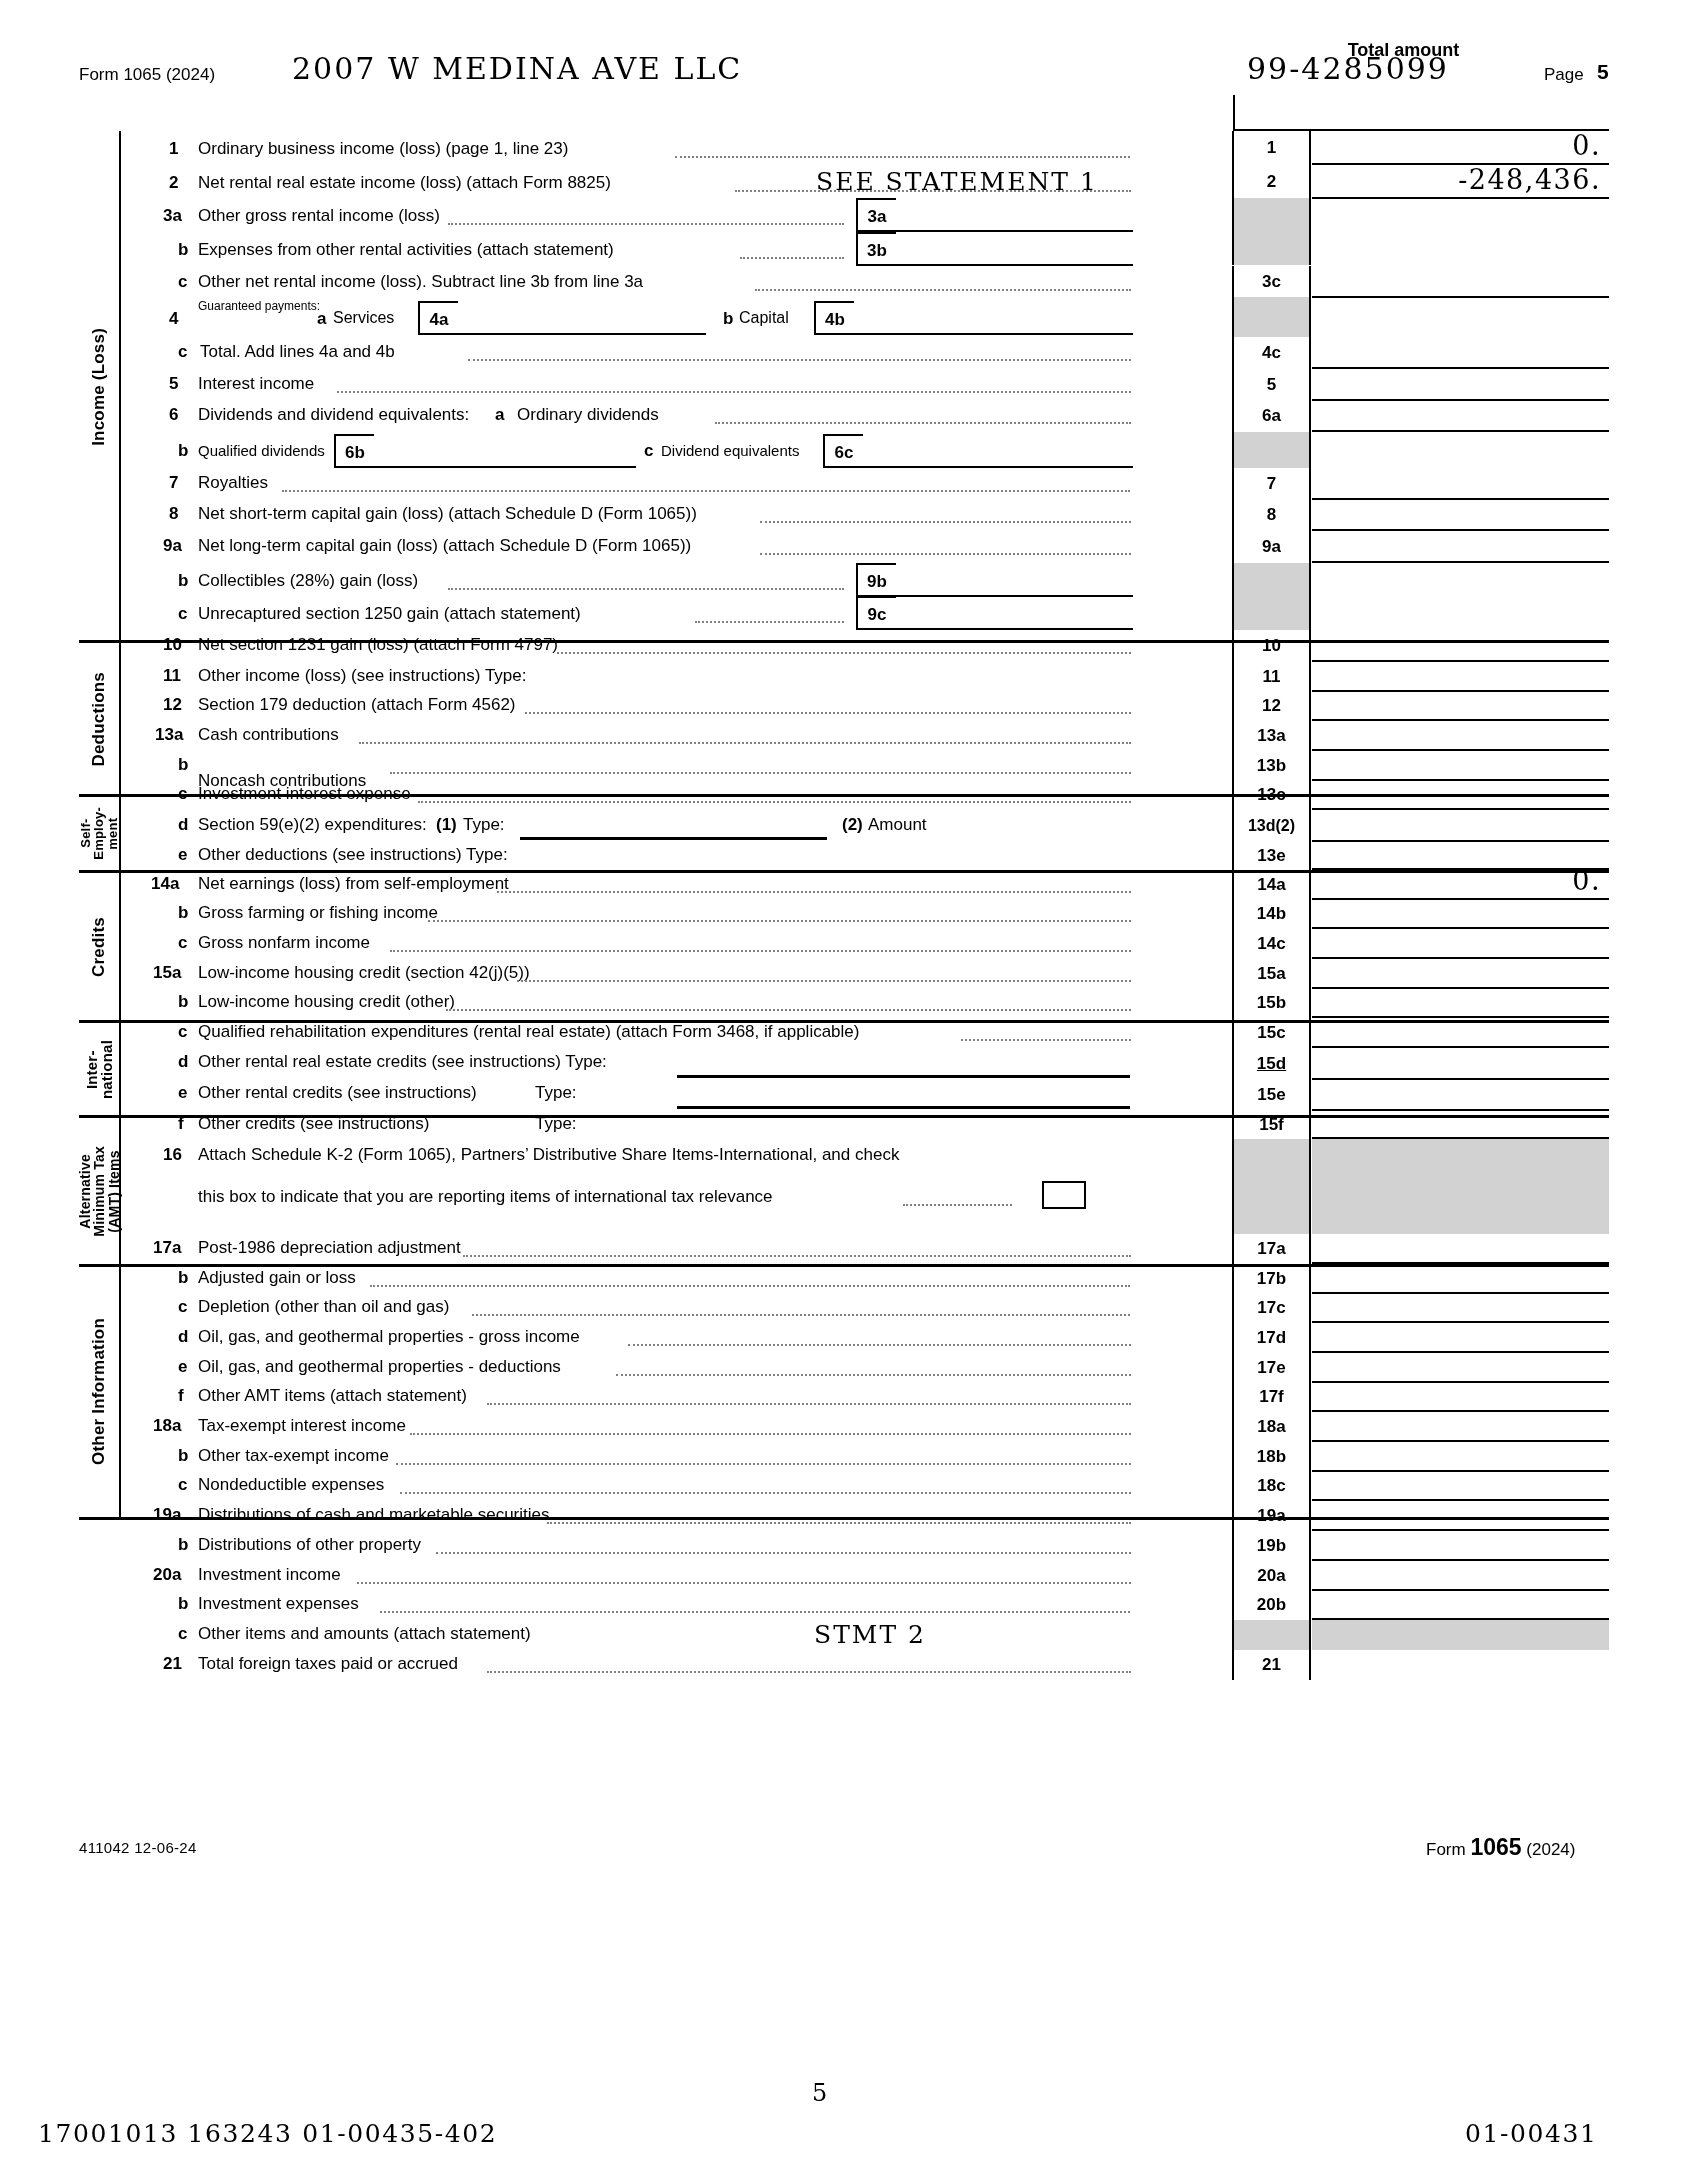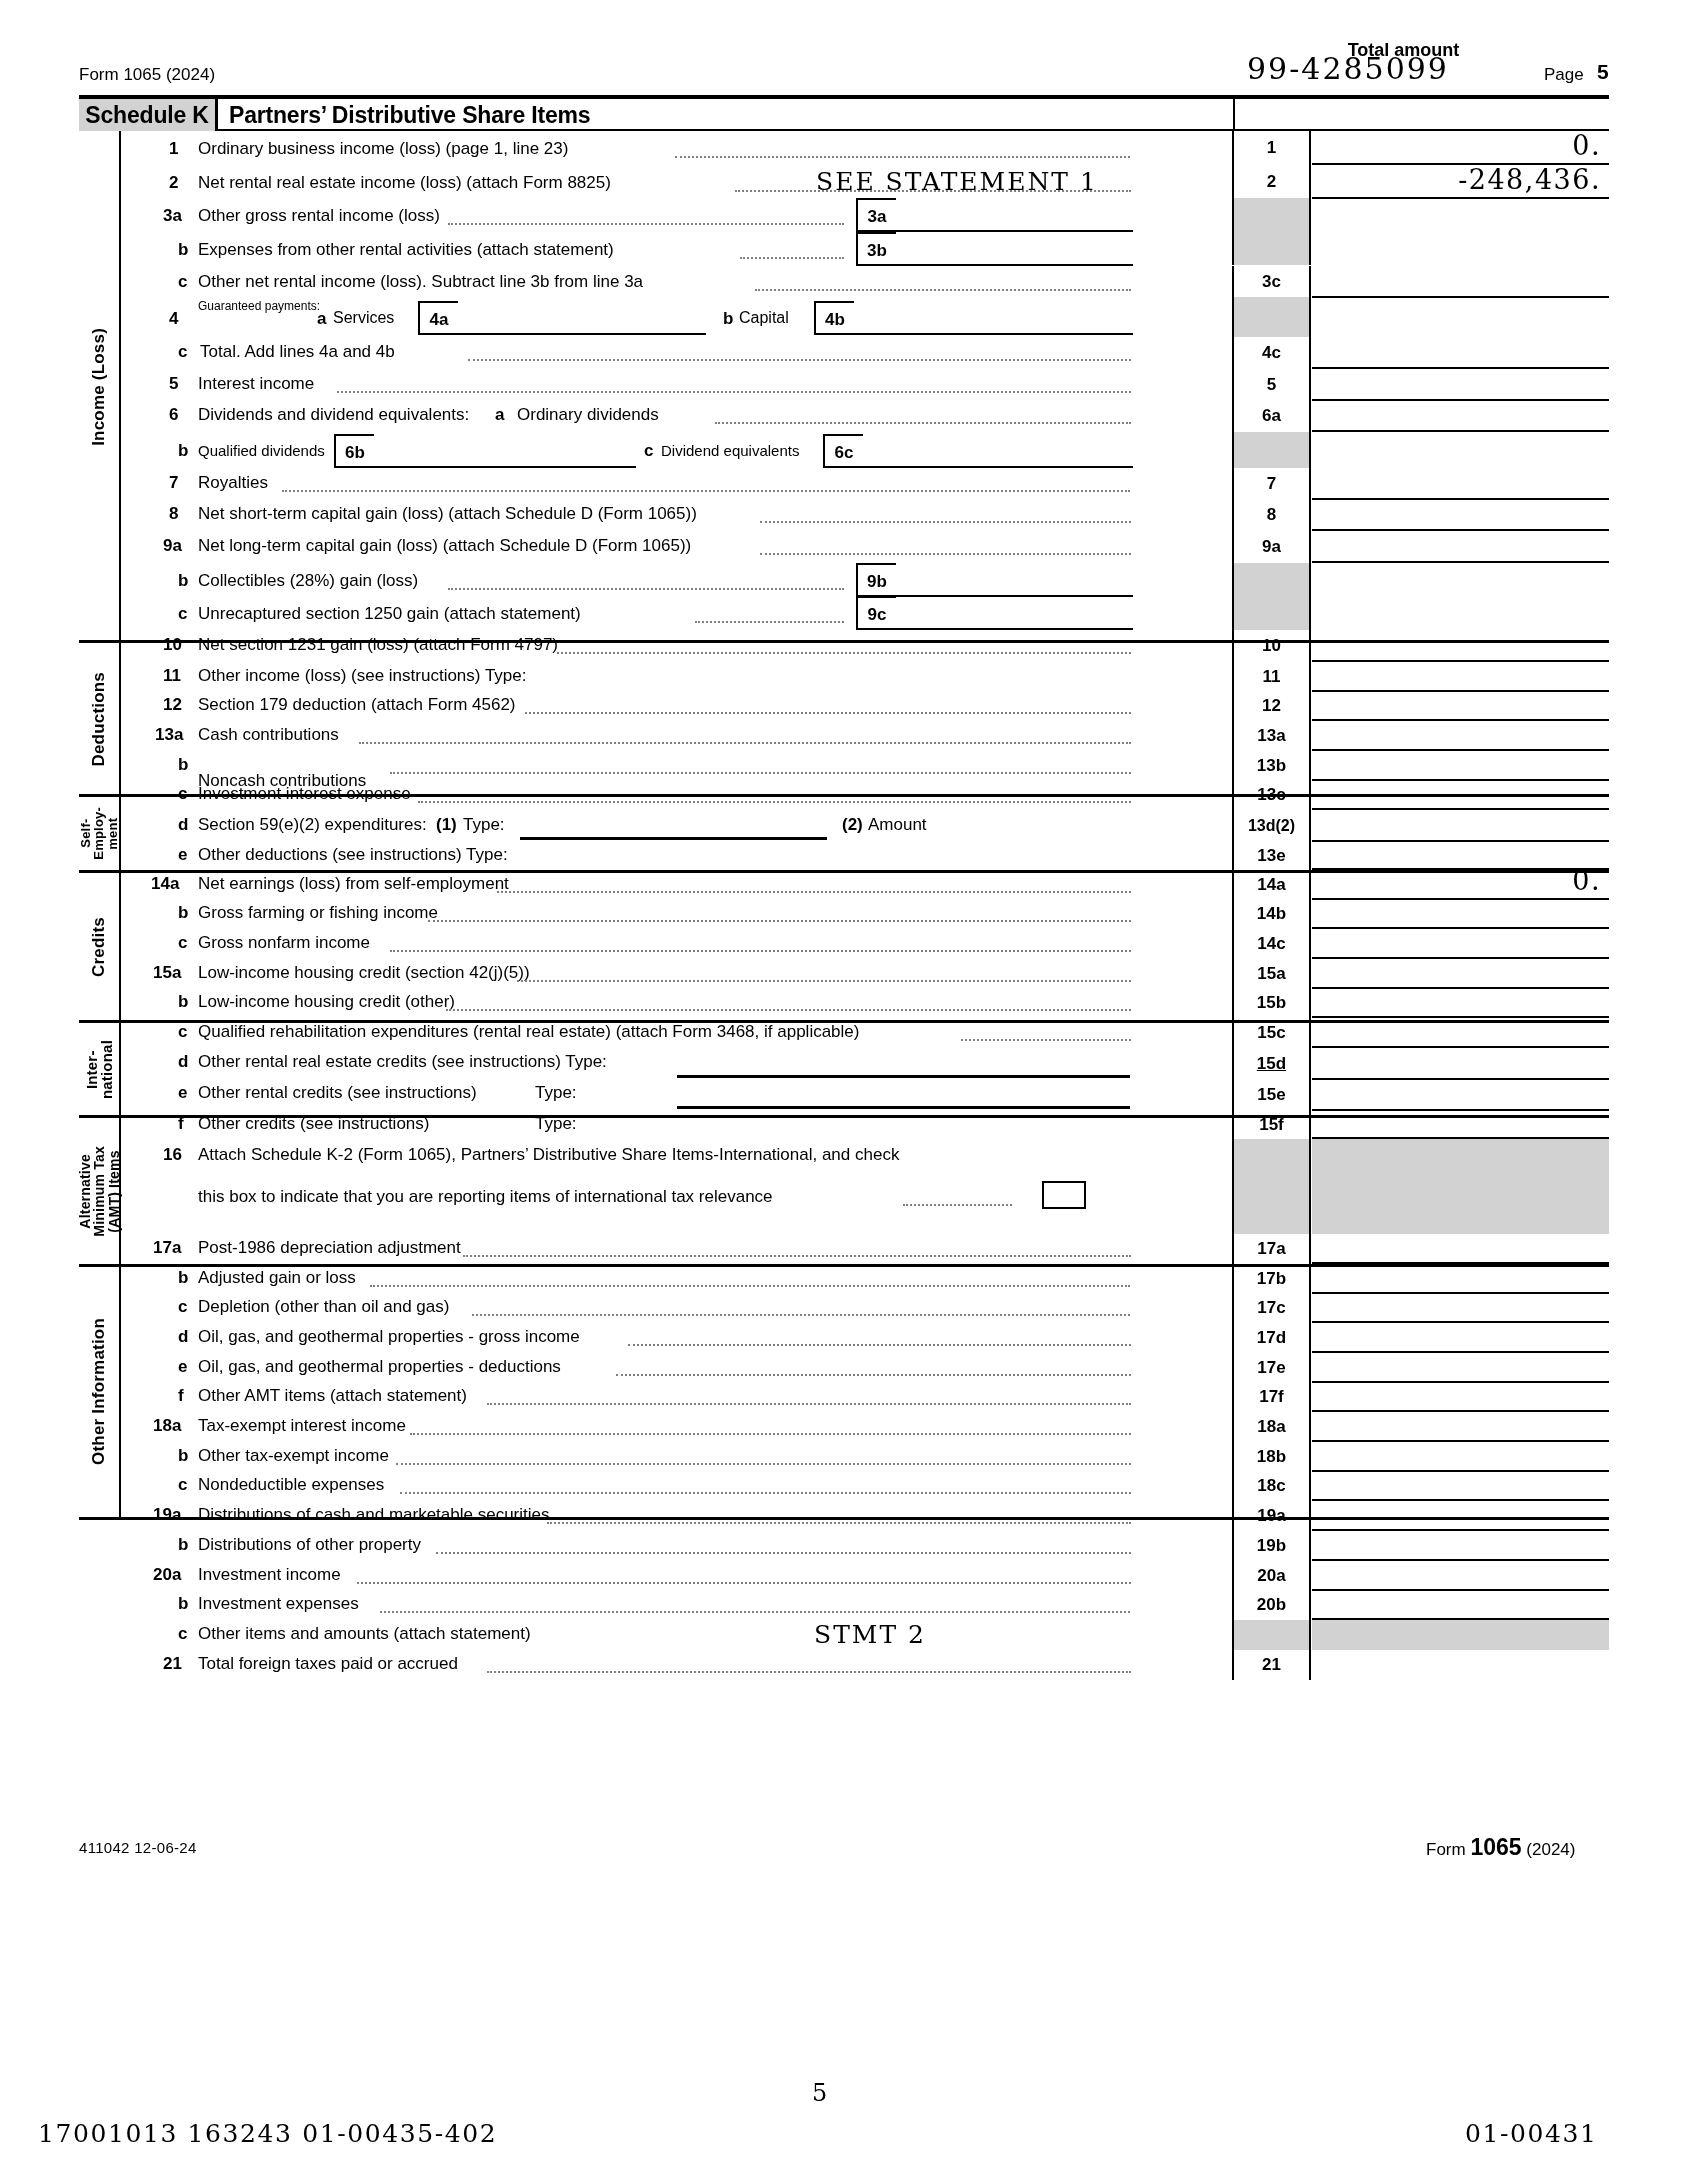--- a/index.html
+++ b/index.html
@@ -82,29 +82,26 @@
   .botline { position:absolute; left:0; font-family:"DejaVu Serif", serif;
              font-size:25px; letter-spacing:1.6px; }
 </style>
 </head>
 <body>
 
 <div class="page">
 
   <div class="hdr">
     <div class="hdr-form">Form 1065 (2024)</div>
+    <div class="hdr-name">2007 W MEDINA AVE LLC</div>
     <div class="hdr-ein">99-4285099</div>
     <div class="hdr-pagelbl">Page</div>
     <div class="hdr-pagenum">5</div>
   </div>
 
-  <div class="schedbar">
-    <div class="sched-tag">Schedule K</div>
-    <div class="sched-title">Partners’ Distributive Share Items</div>
-  </div>
   <div class="tot-sep"></div>
   <div class="sched-total">Total amount</div>
   <div class="tot-under"></div>
 
   <div class="grid">
 
     <div class="catcol">
       <div class="cat" style="top:0px;height:511px;">
           <span>Income (Loss)</span>
         </div>

